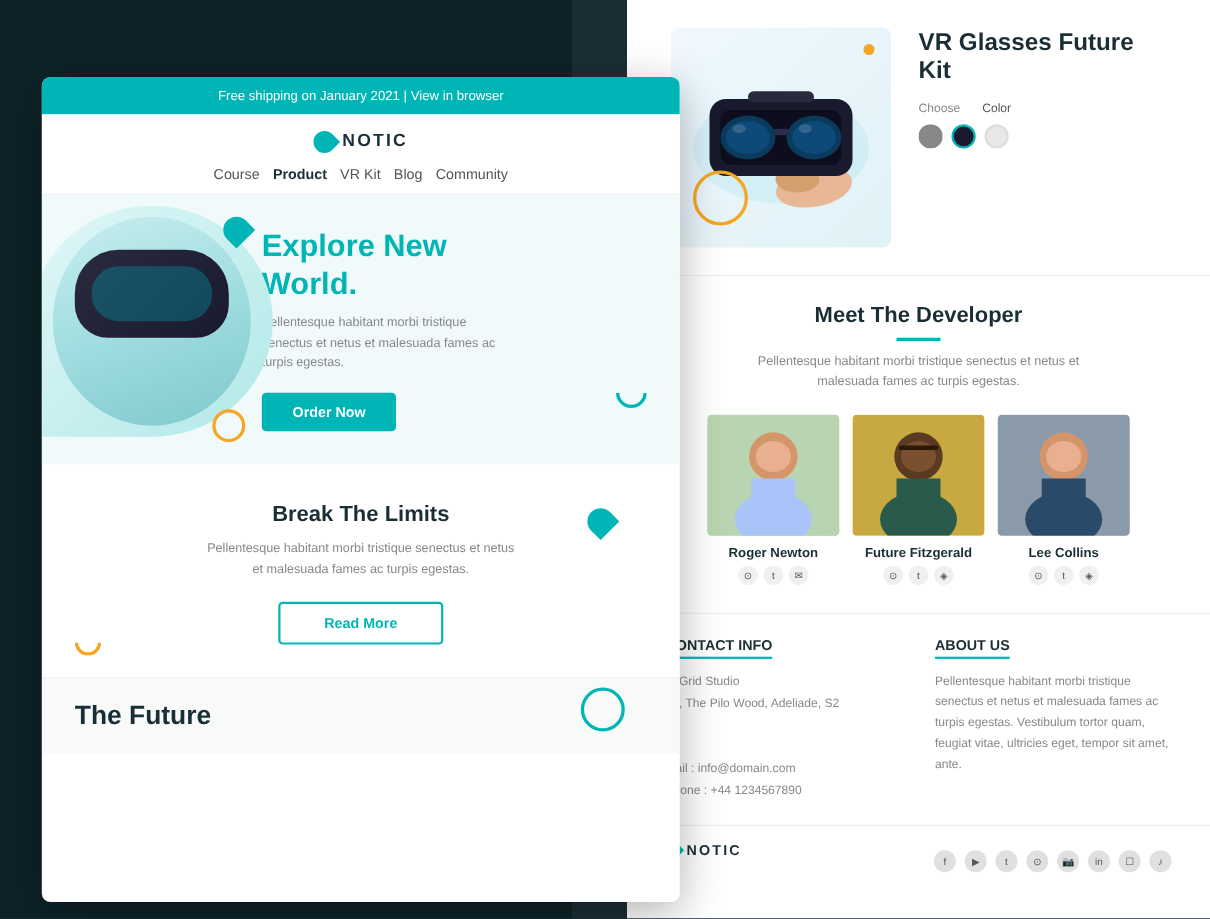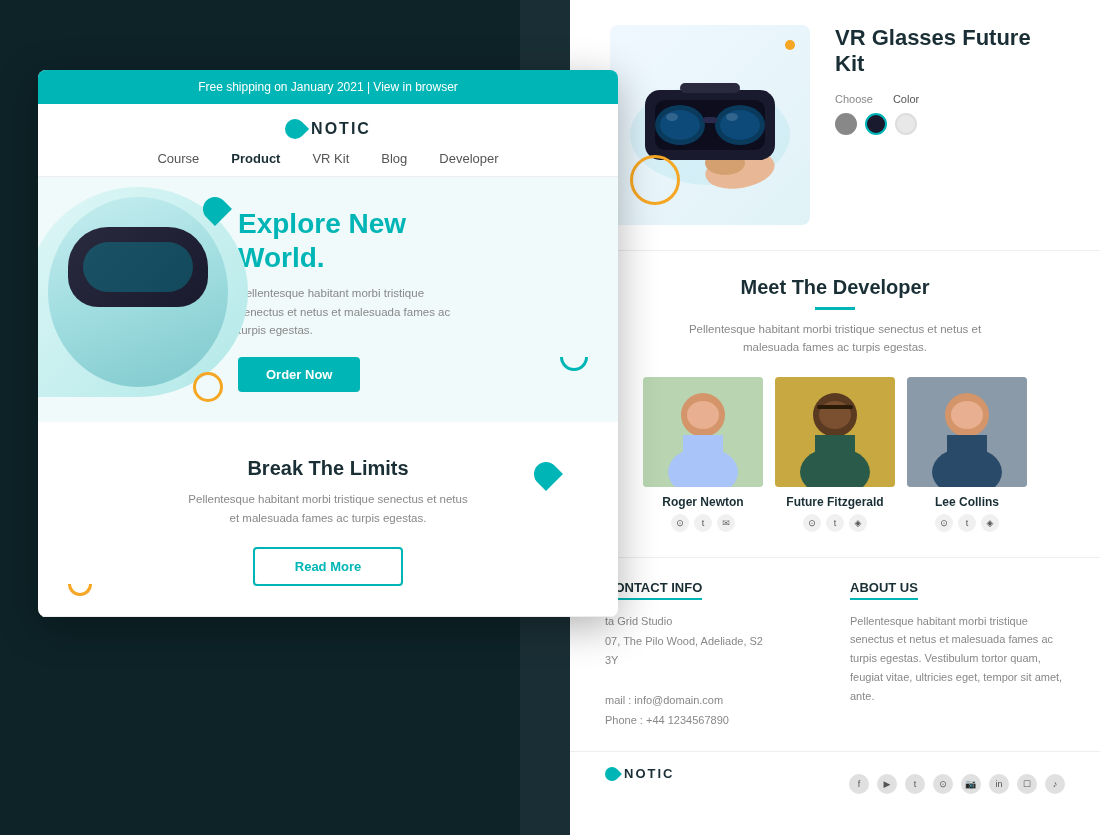--- a/index.html
+++ b/index.html
@@ -20,21 +20,21 @@
       height: 835px;
       background: #0d2328;
       z-index: 0;
     }
 
     
     .left-panel {
       position: absolute;
       left: 38px; top: 70px;
       width: 580px;
-      height: 547px;
+      height: 750px;
       background: #fff;
       border-radius: 8px;
       overflow: hidden;
       box-shadow: 0 10px 40px rgba(0,0,0,0.3);
       z-index: 2;
     }
 
     
     .top-banner {
       background: #00b5b5;
@@ -66,21 +66,21 @@
     }
     .logo-icon {
       width: 20px;
       height: 20px;
       background: #00b5b5;
       border-radius: 50% 50% 0 50%;
       transform: rotate(-45deg);
     }
     .nav {
       display: flex;
-      gap: 32px;
+      gap: 12px;
     }
     .nav a {
       font-size: 13px;
       color: #555;
       text-decoration: none;
     }
     .nav a.active {
       color: #1a2f35;
       font-weight: 600;
     }
@@ -513,21 +513,21 @@
   <div class="header">
     <div class="logo">
       <div class="logo-icon"></div>
       <span>NOTIC</span>
     </div>
     <nav class="nav">
       <a href="#">Course</a>
       <a href="#" class="active">Product</a>
       <a href="#">VR Kit</a>
       <a href="#">Blog</a>
-      <a href="#">Developer</a>
+      <a href="#">Community</a>
     </nav>
   </div>
 
   <div class="hero">
     <div class="hero-image-placeholder">
       <div class="vr-person">
         <div class="vr-headset-shape"></div>
       </div>
     </div>
     <div class="deco-teal-shape"></div>

